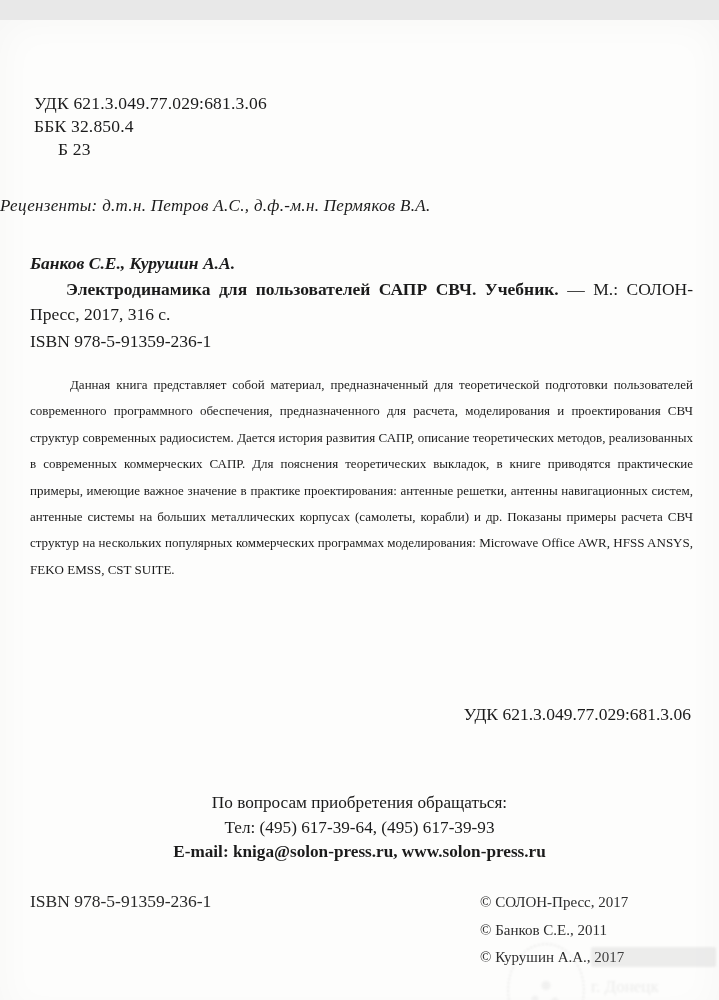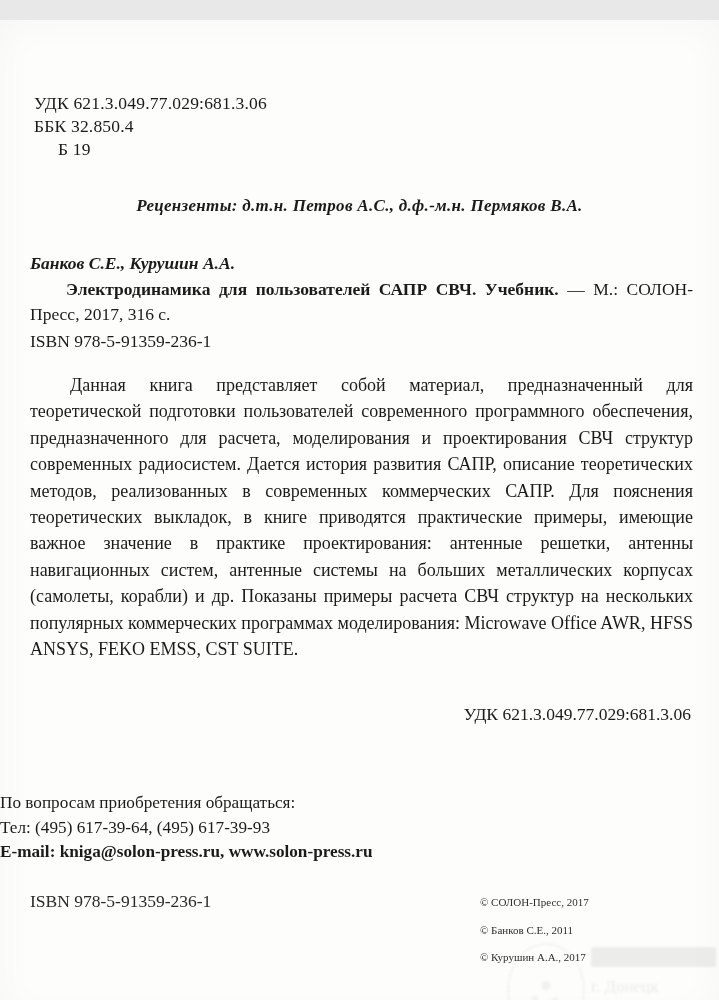--- a/index.html
+++ b/index.html
@@ -23,69 +23,68 @@
   .udk-block {
     left: 34px; top: 72px;
     font-size: 17.5px;
     line-height: 23px;
     letter-spacing: 0.2px;
   }
   .udk-block .indent { padding-left: 24px; }
 
   .reviewers {
     left: 0; right: 0; top: 176px;
-    text-align: center;
     font-style: italic;
     font-size: 17px;
     letter-spacing: 0.3px;
-    font-weight: bold;
   }
 
   .cip-block {
     left: 30px; right: 26px; top: 231px;
     font-size: 17.5px;
     line-height: 25.5px;
   }
   .cip-block .authors { font-weight: bold; font-style: italic; }
   .cip-block p {
     margin: 0;
     text-indent: 36px;
     text-align: justify;
   }
   .bold { font-weight: bold; }
 
   .isbn-top { left: 30px; top: 311px; font-size: 17.5px; }
 
   .annotation {
     left: 30px; right: 26px; top: 352px;
-    font-size: 18px;
+    font-size: 13px;
     line-height: 26.4px;
   }
   .annotation p {
     margin: 0;
     text-indent: 40px;
     text-align: justify;
   }
 
   .udk-bottom {
     right: 28px; top: 684px;
     font-size: 17.5px;
   }
 
   .contact-block {
     left: 0; right: 0; top: 771px;
+    text-align: center;
     font-size: 17.2px;
     line-height: 24.5px;
   }
 
   .isbn-bottom { left: 30px; top: 871px; font-size: 17.5px; color: #2a2a2a; }
 
   .copyright-block {
     left: 480px; top: 869px;
-    font-size: 11px;
+    font-size: 15px;
     line-height: 27.5px;
     color: #2e2e2e;
   }
 
   
   .watermark {
     left: 495px; top: 885px;
     width: 224px; height: 115px;
     opacity: 0.16;
     filter: blur(1.2px);
@@ -118,21 +117,21 @@
   }
 </style>
 </head>
 <body>
 
 <div class="page">
 
   <div class="abs udk-block">
     <div>УДК 621.3.049.77.029:681.3.06</div>
     <div>ББК 32.850.4</div>
-    <div class="indent">Б 19</div>
+    <div class="indent">Б 23</div>
   </div>
 
   <div class="abs reviewers">Рецензенты: д.т.н. Петров А.С., д.ф.-м.н. Пермяков В.А.</div>
 
   <div class="abs cip-block">
     <div class="authors">Банков С.Е., Курушин А.А.</div>
     <p><span class="bold">Электродинамика для пользователей САПР СВЧ. Учебник.</span><span> — М.: СОЛОН-Пресс, 2017, 316 с.</span></p>
   </div>
 
   <div class="abs isbn-top">ISBN 978-5-91359-236-1</div>

